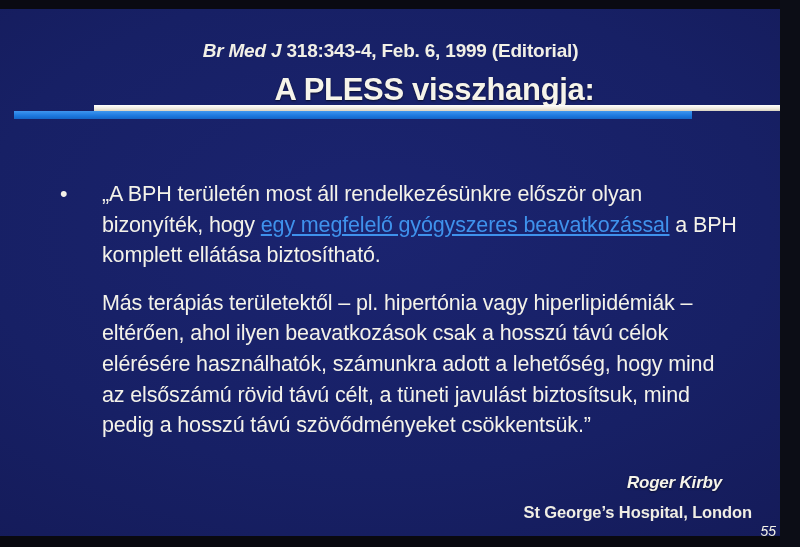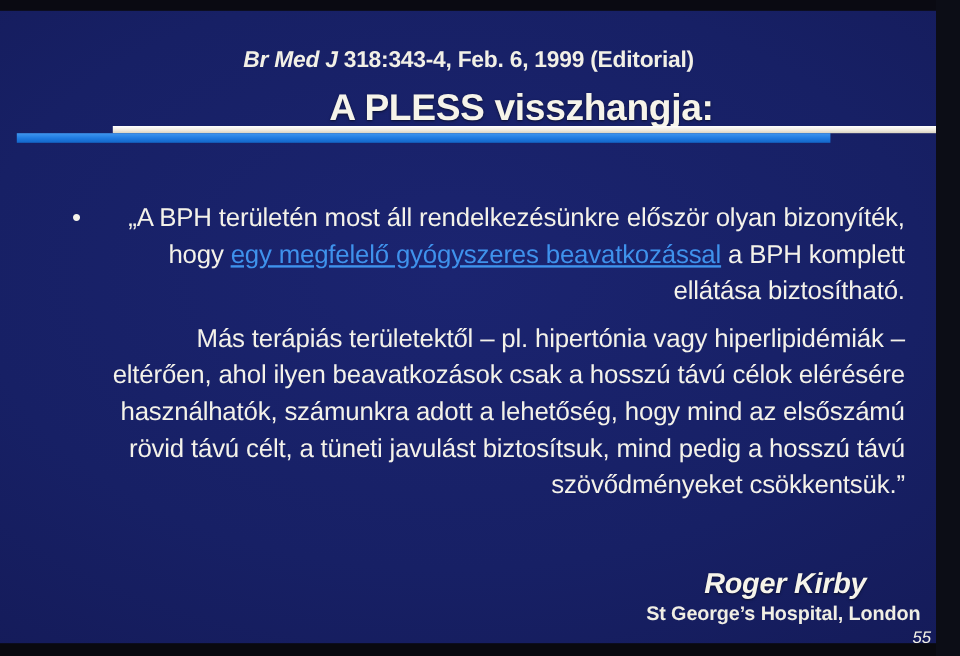--- a/index.html
+++ b/index.html
@@ -116,52 +116,51 @@
   .bullet-mark {
     position: absolute;
     left: 2px;
     top: 0;
     font-size: 21.5px;
     line-height: 30.6px;
     color: #f4f2e9;
   }
 
   .para {
-    margin: 4px;
-    text-align: right;
+    margin: 17px;
   }
   .para + .para {
     margin-top: 9px;
   }
 
   .link-blue {
     color: #3f92ec;
     text-decoration: underline;
     text-underline-offset: 2px;
     text-decoration-thickness: 2px;
   }
   .em {
   }
 
   
   .author {
     position: absolute;
     right: 78px;
     top: 473px;
     color: #f6f4ea;
-    font-size: 24px;
+    font-size: 17px;
     font-weight: 700;
     font-style: italic;
     letter-spacing: -0.2px;
     white-space: nowrap;
     text-shadow: 0 1px 2px rgba(0,0,0,0.5);
   }
   .affiliation {
     position: absolute;
-    right: 33px;
+    right: 48px;
     top: 503px;
     color: #f0eee4;
     font-size: 16.5px;
     font-weight: 700;
     letter-spacing: -0.1px;
     white-space: nowrap;
   }
   .slide-number {
     position: absolute;
     right: 24px;

